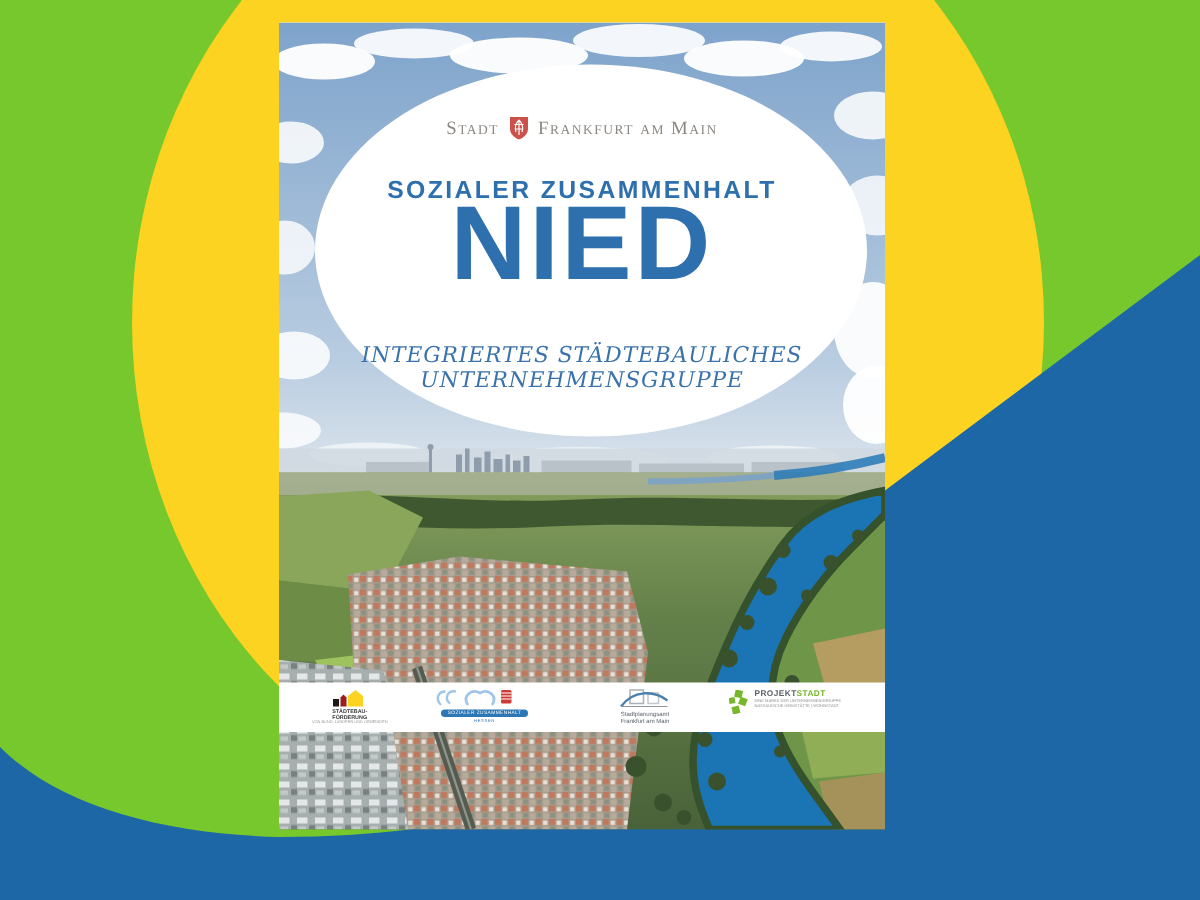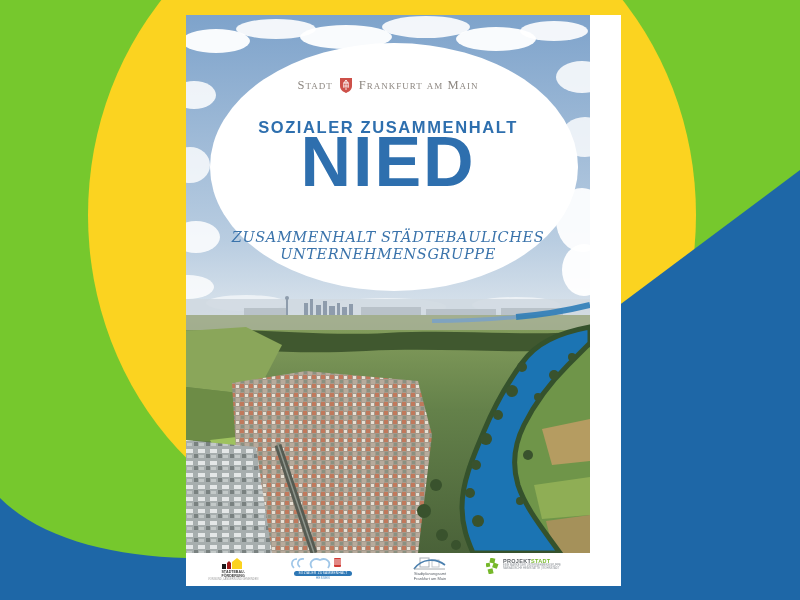--- a/index.html
+++ b/index.html
@@ -1,21 +1,21 @@
 <!DOCTYPE html>
 <html><head>
 <meta charset="utf-8">
 <style>
   html,body{margin:0;padding:0;background:#1e67a7;}
   .stage{position:relative;width:800px;height:600px;overflow:hidden;
          font-family:"Liberation Sans",sans-serif;}
   .bg{position:absolute;inset:0;}
   
-  .cover{position:absolute;left:186px;top:15px;width:404px;height:571px;
-         background:#ffffff;padding-left:31px;}
+  .cover{position:absolute;left:186px;top:15px;width:404px;height:473px;
+         background:#ffffff;}
   .photo{position:absolute;left:0;top:0;width:404px;height:538px;display:block;}
   .cover-text{position:absolute;left:0;top:0;width:404px;height:538px;text-align:center;}
   .citylogo{position:absolute;left:0;top:62px;width:404px;display:flex;
             align-items:center;justify-content:center;gap:6px;
             font-family:"Liberation Serif",serif;font-variant:small-caps;
             letter-spacing:1px;font-size:12.5px;color:#8d8781;}
   .kicker{position:absolute;left:0;top:103px;width:404px;
           font-size:16.5px;font-weight:800;letter-spacing:1.6px;color:#2e6fae;}
   .bigtitle{position:absolute;left:0;top:112px;width:404px;
             font-size:70px;line-height:1;font-weight:800;letter-spacing:2px;
@@ -179,21 +179,21 @@
         <svg width="14" height="17" viewBox="0 0 14 17">
           <path d="M1,1 H13 V9 C13,14 7,16 7,16 C7,16 1,14 1,9 Z" fill="#cd5049"></path>
           <path d="M7,3 C5,5 4,8 5,11 M7,3 C9,5 10,8 9,11 M7,3 V13 M4,6 H10 M4.5,9 H9.5" stroke="#ffffff" stroke-width=".8" fill="none"></path>
         </svg>
         <span>Frankfurt am Main</span>
       </div>
 
       <div class="kicker">SOZIALER ZUSAMMENHALT</div>
       <div class="bigtitle">NIED</div>
       <div class="subtitle">
-        <div>ZUSAMMENHALT STÄDTEBAULICHES</div>
+        <div>INTEGRIERTES STÄDTEBAULICHES</div>
         <div>UNTERNEHMENSGRUPPE</div>
       </div>
     </div>
 
     <div class="strip">
 
       <div class="lg lg1">
         <svg width="24" height="13" viewBox="0 0 24 13">
           <rect x="1" y="7" width="4" height="5" fill="#1a1a1a"></rect>
           <polygon points="6,12 6,6 8,4 10,6 10,12" fill="#9e1c1c"></polygon>

